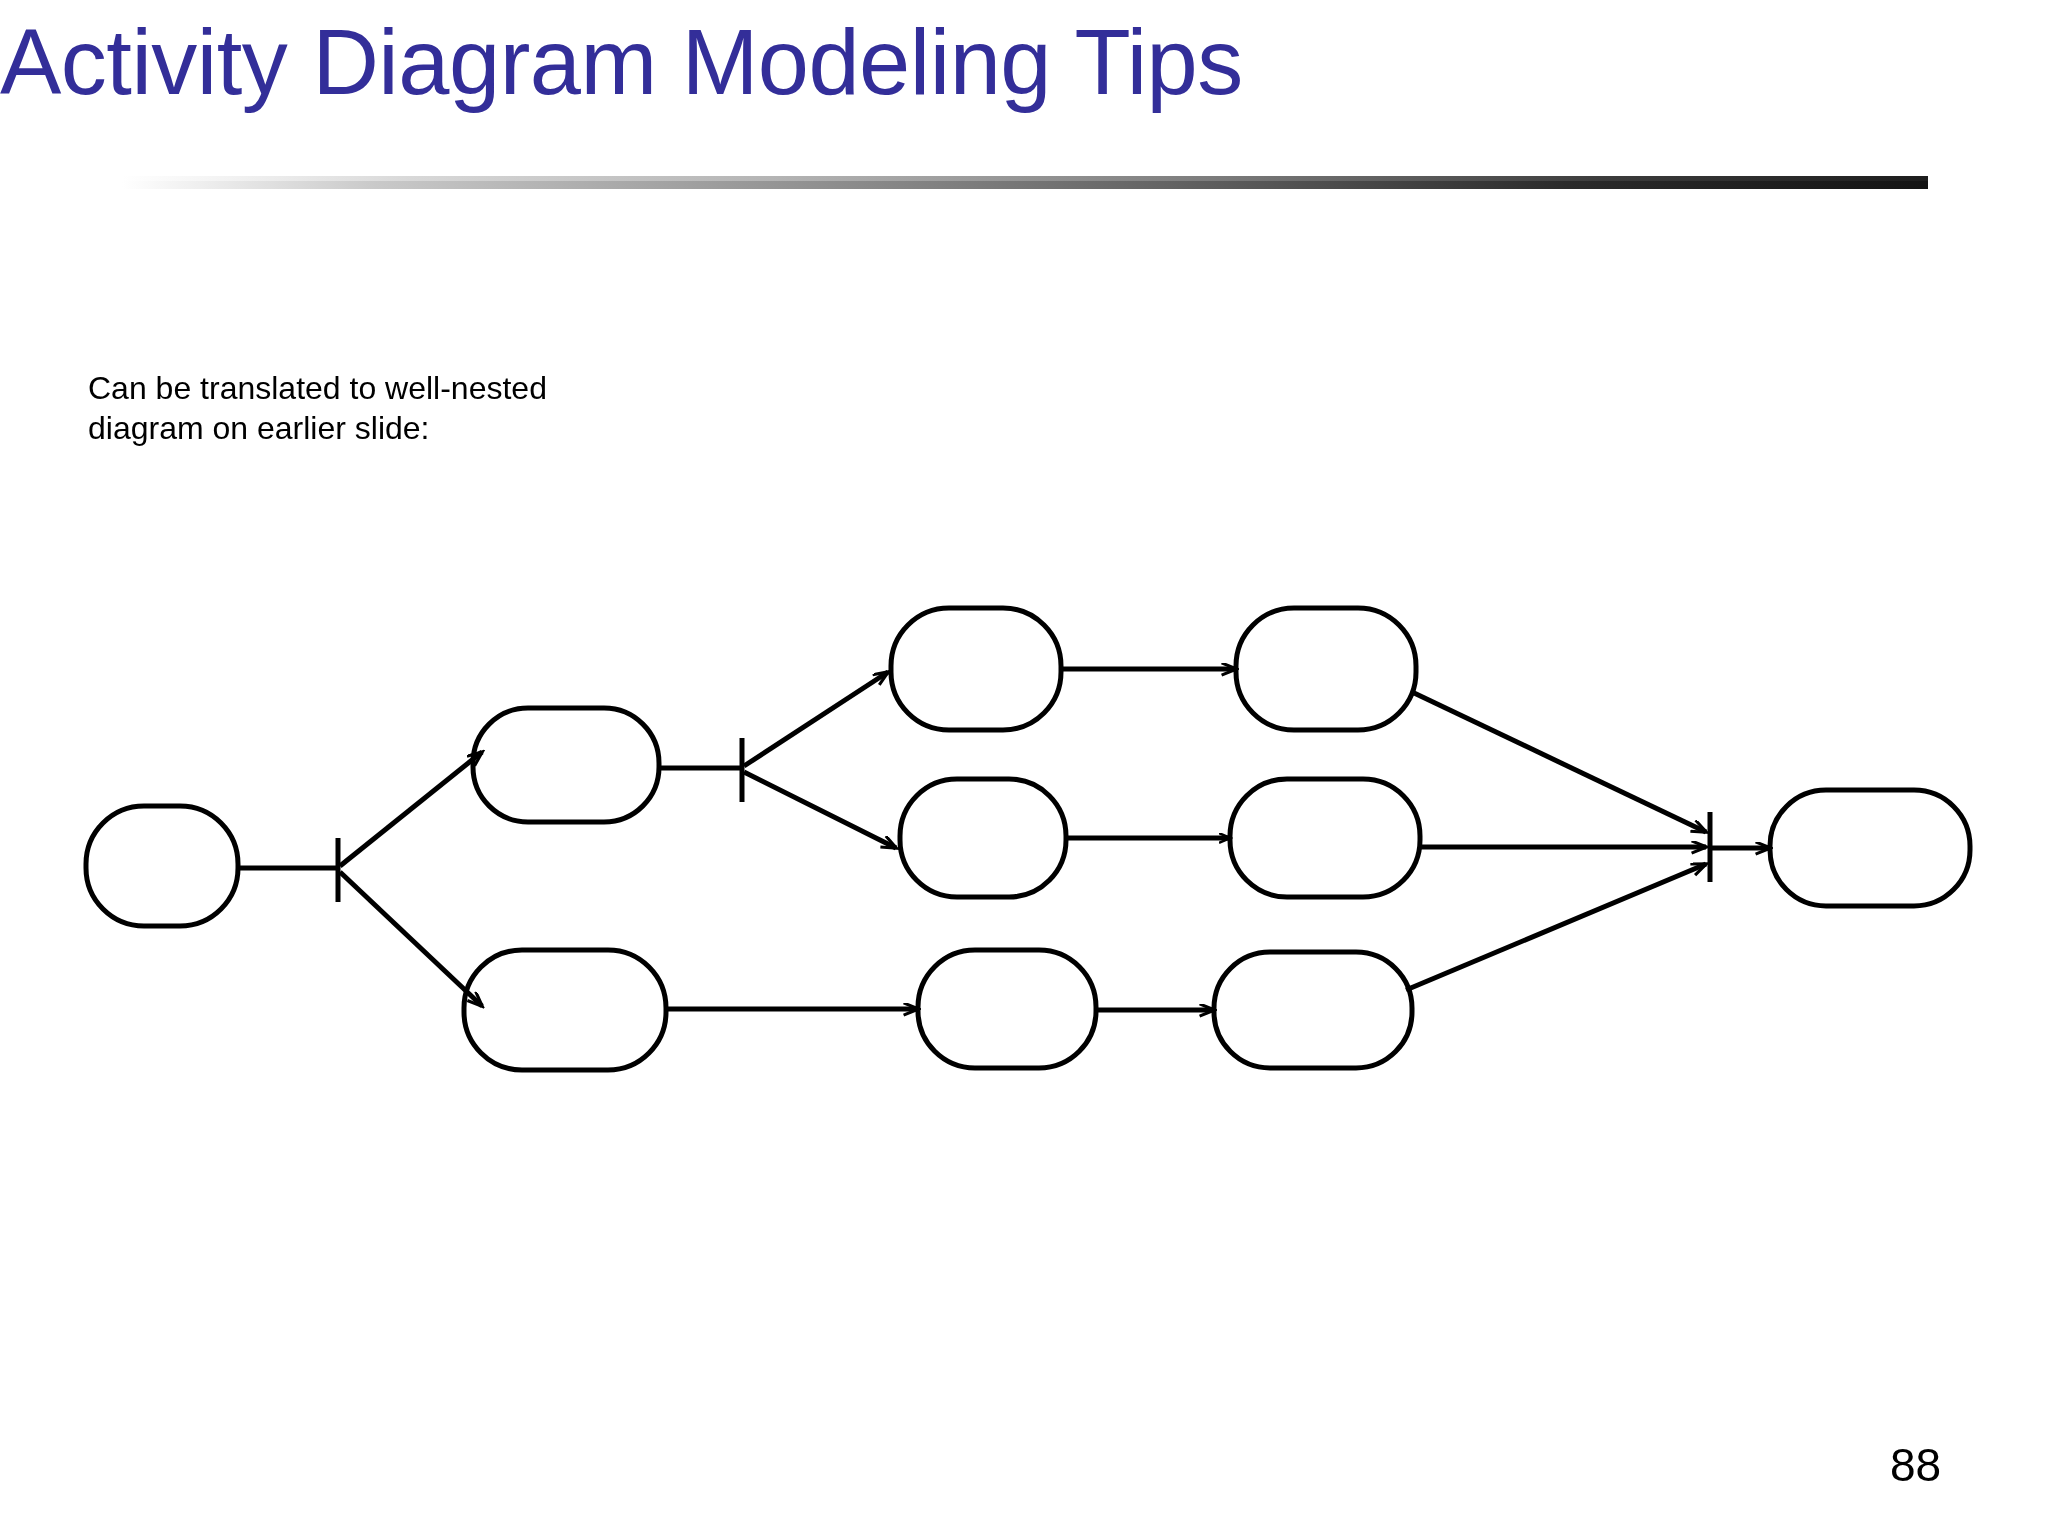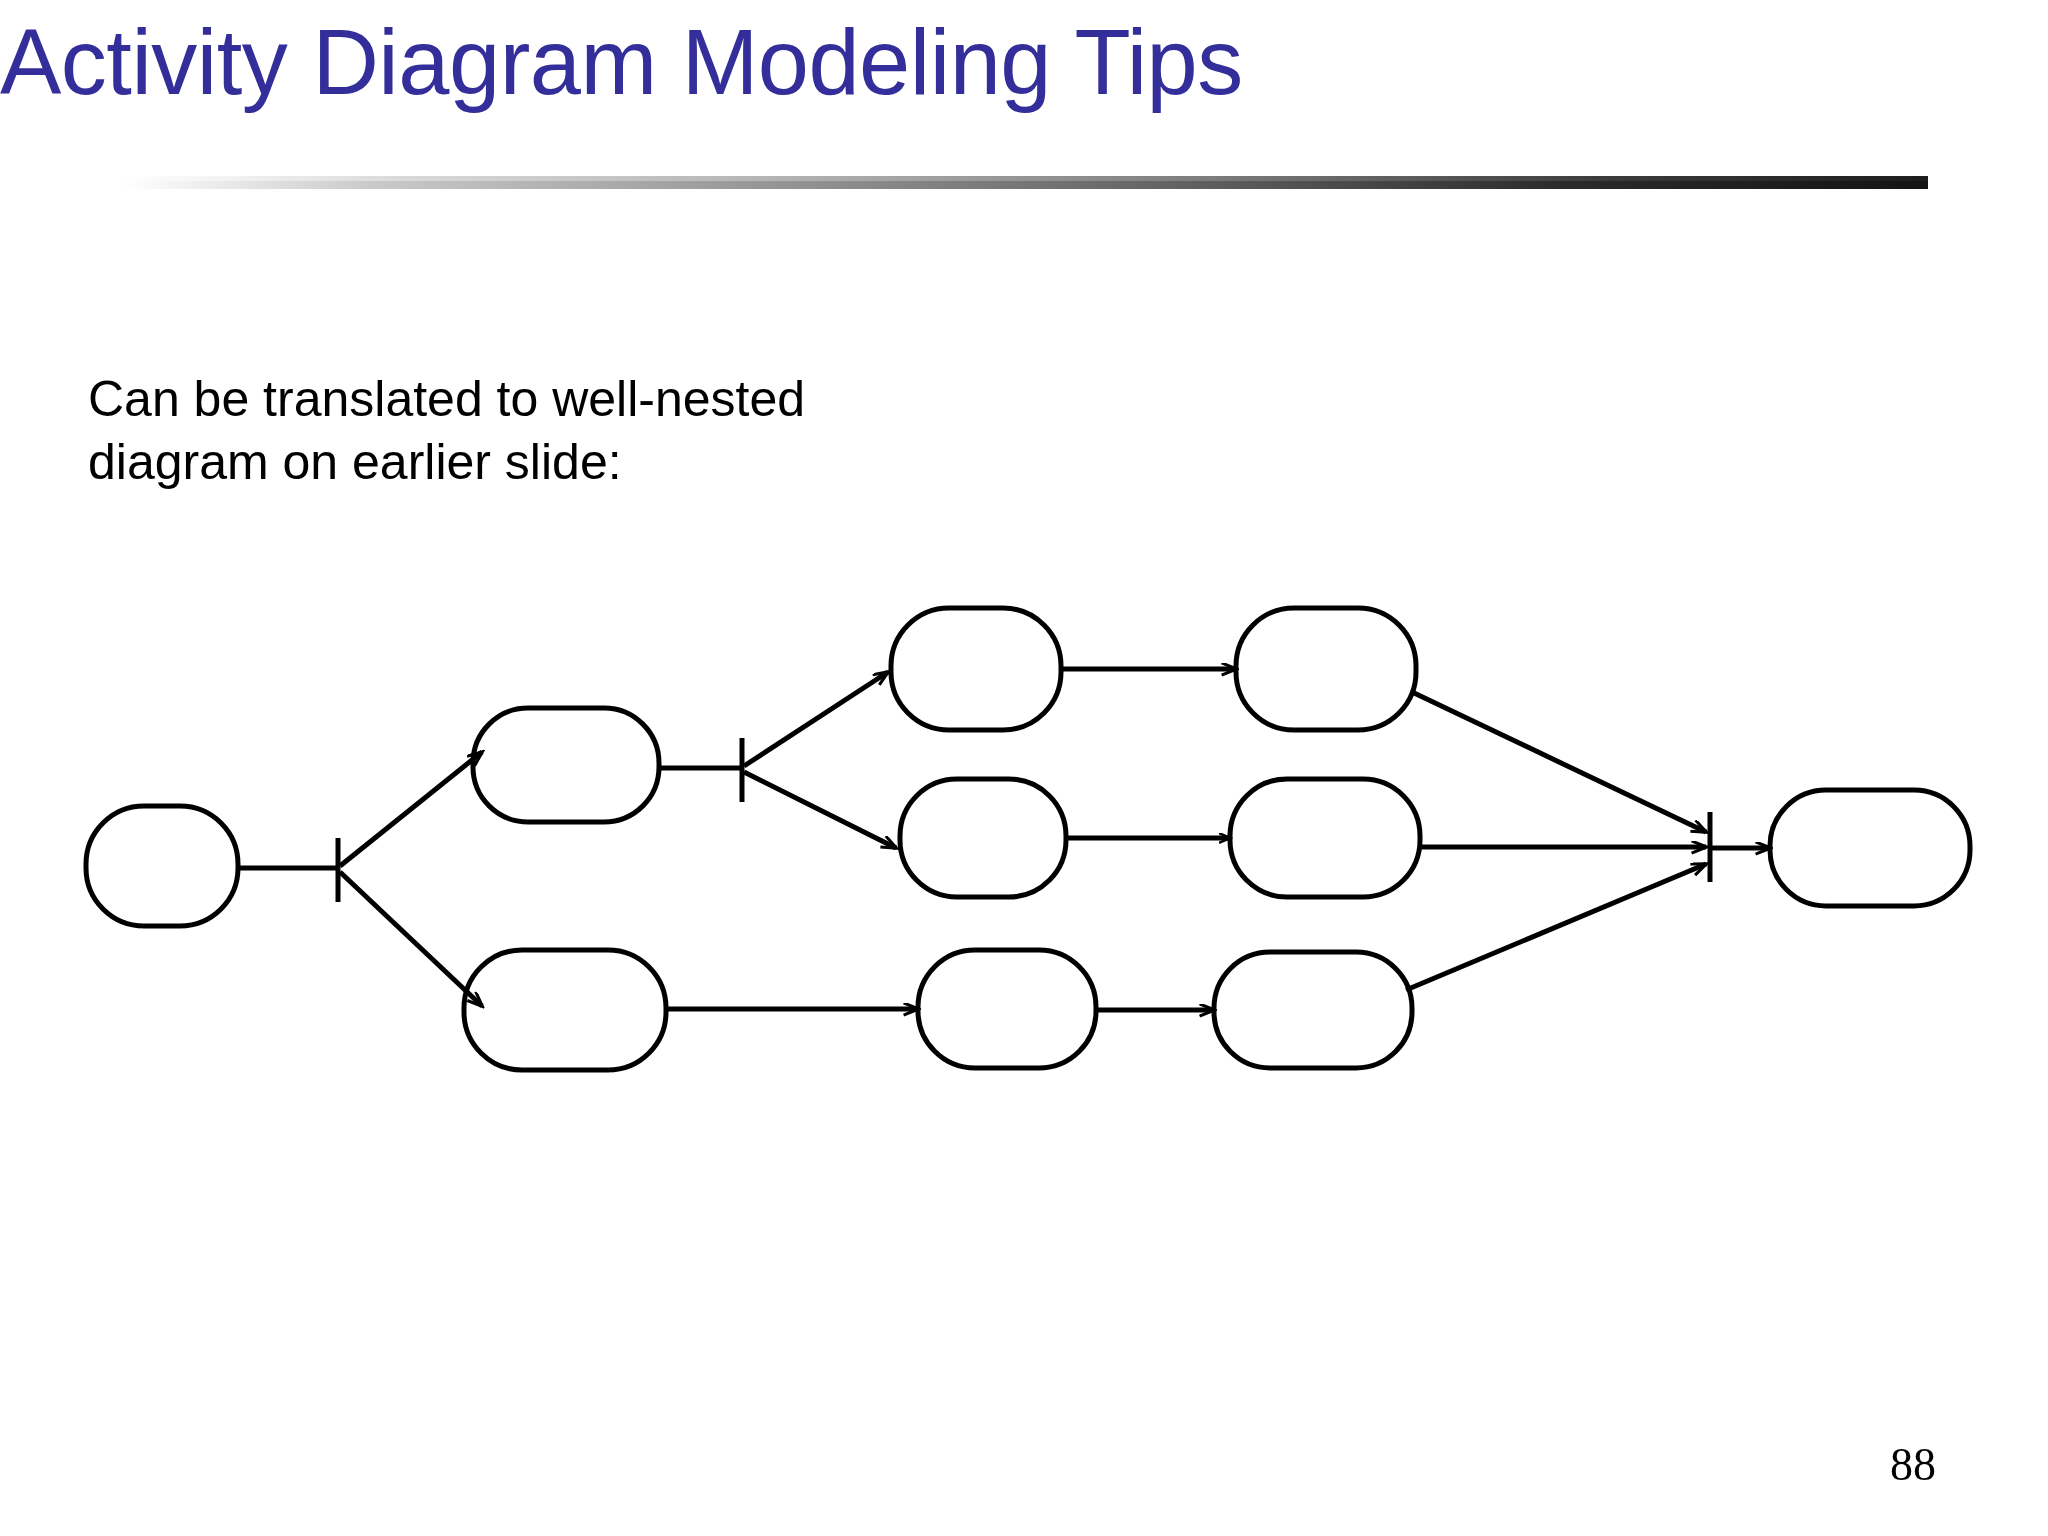--- a/index.html
+++ b/index.html
@@ -60,42 +60,42 @@
                 #9a9a9a 34%, #636363 58%, #2b2b2b 80%, #141414 100%);
   }
 
   
   #body-text {
     position: absolute;
     left: 88px;
     top: 368px;
     width: 1000px;
     font-family: "Liberation Sans", sans-serif;
-    font-size: 50px;
+    font-size: 32px;
     line-height: 1.25;
     color: #000000;
     white-space: pre-line;
   }
 
   
   #diagram {
     position: absolute;
     left: 0;
     top: 0;
     width: 2048px;
     height: 1536px;
   }
   #diagram svg { display: block; }
 
   
   #page-number {
     position: absolute;
     left: 1890px;
     top: 1438px;
-    font-family: Liberation Serif, serif;
+    font-family: Liberation Sans, sans-serif;
     font-size: 46px;
     color: #000000;
   }
 </style>
 </head>
 <body>
 
 <div id="slide-title">Activity Diagram Modeling Tips</div>
 
 <div id="title-rule">

